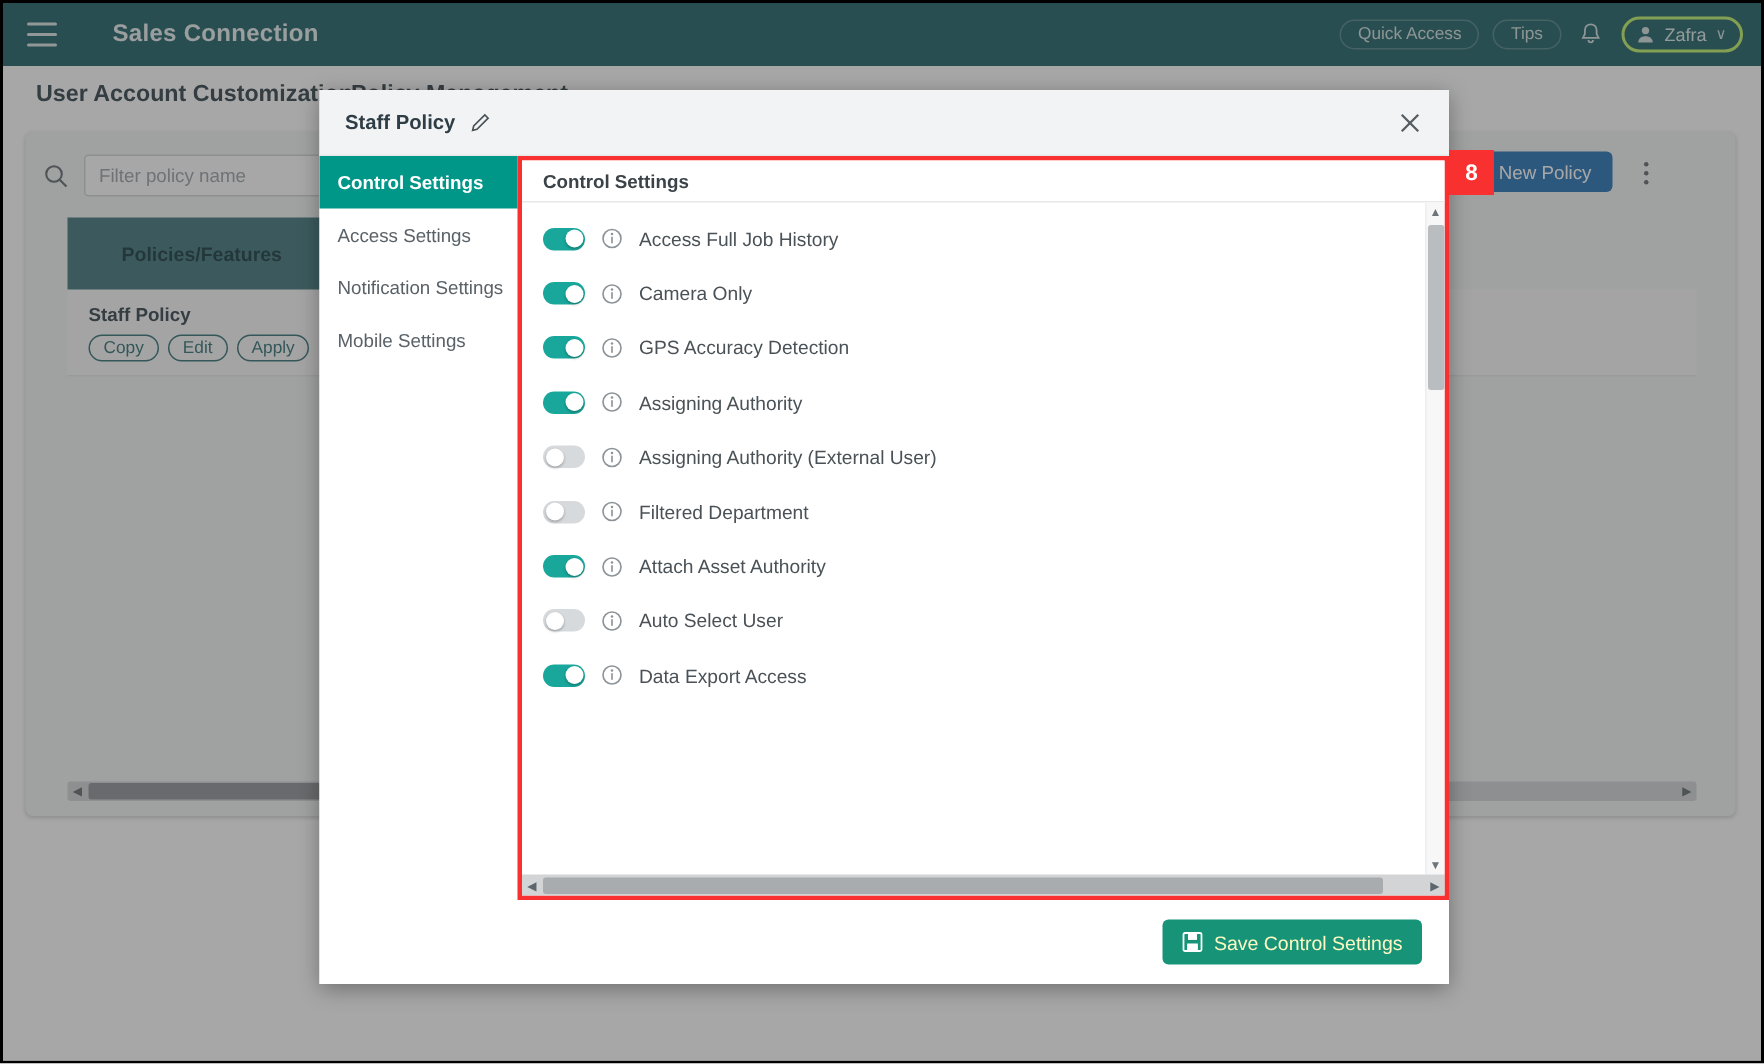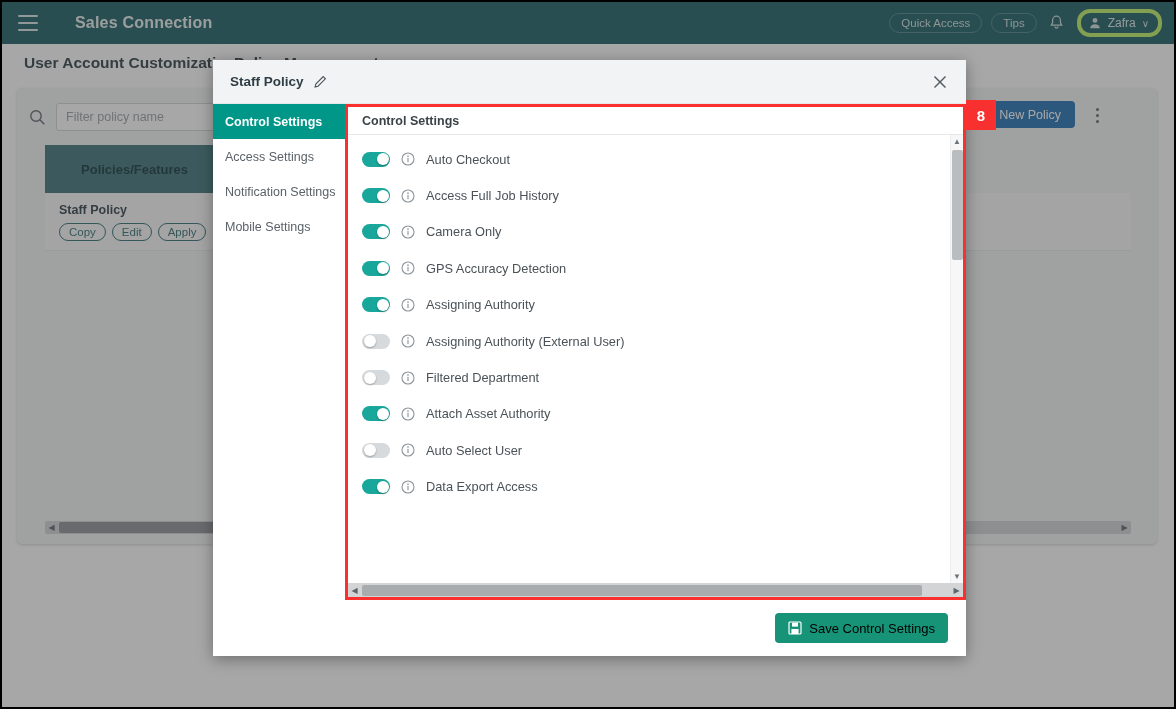--- a/index.html
+++ b/index.html
@@ -37,21 +37,21 @@
   .pill {
     border: 1px solid #4d8186; border-radius: 12px;
     color: #cfdede; font-size: 11.5px;
     padding: 3px 11px; background: transparent; cursor: pointer;
     white-space: nowrap;
   }
   .bell-icon { width: 22px; height: 22px; display: flex; align-items: center;
     justify-content: center; cursor: pointer; }
   .user-chip {
     display: flex; align-items: center; gap: 6px;
-    border: 4px solid #bef264; border-radius: 13px;
+    border: 2px solid #bef264; border-radius: 13px;
     padding: 3px 9px 3px 7px; color: #dbe7e7; font-size: 12px; cursor: pointer; text-align: right;
   }
   .avatar-ico { width: 14px; height: 14px; }
   .chev { font-size: 10px; opacity: .9; }
 
   
   .page {
     position: absolute; left: 0; top: 42px;
     width: 1172px; height: 663px;
     background: #ffffff;
@@ -220,21 +220,21 @@
   .panel-hscroll {
     height: 14px; background: #d2d4d6; display: flex; align-items: center; flex: none;
   }
   .panel-hscroll .hscroll-thumb { width: 560px; background: #a8acaf; }
 
   .modal-foot {
     height: 56px; display: flex; align-items: center;
     justify-content: flex-end; padding-right: 18px; background: #ffffff; flex: none;
   }
   .save-btn {
-    background: #179478; color: #000000; border: none;
+    background: #179478; color: #fef9c3; border: none;
     border-radius: 4px; height: 30px; padding: 8px 13px;
     font-size: 13px; cursor: pointer;
     display: flex; align-items: center; gap: 7px;
     font-family: "Liberation Sans", sans-serif;
   }
 
   
   .step-badge {
     position: absolute; left: 964px; top: 98px;
     width: 30px; height: 30px; background: #f93030;
@@ -365,33 +365,20 @@
                 <div class="toggle on">
                   <div class="knob"></div>
                 </div>
                 <span class="info-ico">
                   <svg width="14" height="14" viewBox="0 0 14 14">
                     <circle cx="7" cy="7" r="6" stroke="#8d9499" stroke-width="1.1" fill="none"></circle>
                     <circle cx="7" cy="4" r=".85" fill="#8d9499"></circle>
                     <rect x="6.45" y="5.8" width="1.1" height="4.4" fill="#8d9499"></rect>
                   </svg>
                 </span>
-                <span class="opt-label">Auto Checkout</span>
-              </div>
-              <div class="opt-row">
-                <div class="toggle on">
-                  <div class="knob"></div>
-                </div>
-                <span class="info-ico">
-                  <svg width="14" height="14" viewBox="0 0 14 14">
-                    <circle cx="7" cy="7" r="6" stroke="#8d9499" stroke-width="1.1" fill="none"></circle>
-                    <circle cx="7" cy="4" r=".85" fill="#8d9499"></circle>
-                    <rect x="6.45" y="5.8" width="1.1" height="4.4" fill="#8d9499"></rect>
-                  </svg>
-                </span>
                 <span class="opt-label">Access Full Job History</span>
               </div>
               <div class="opt-row">
                 <div class="toggle on">
                   <div class="knob"></div>
                 </div>
                 <span class="info-ico">
                   <svg width="14" height="14" viewBox="0 0 14 14">
                     <circle cx="7" cy="7" r="6" stroke="#8d9499" stroke-width="1.1" fill="none"></circle>
                     <circle cx="7" cy="4" r=".85" fill="#8d9499"></circle>

